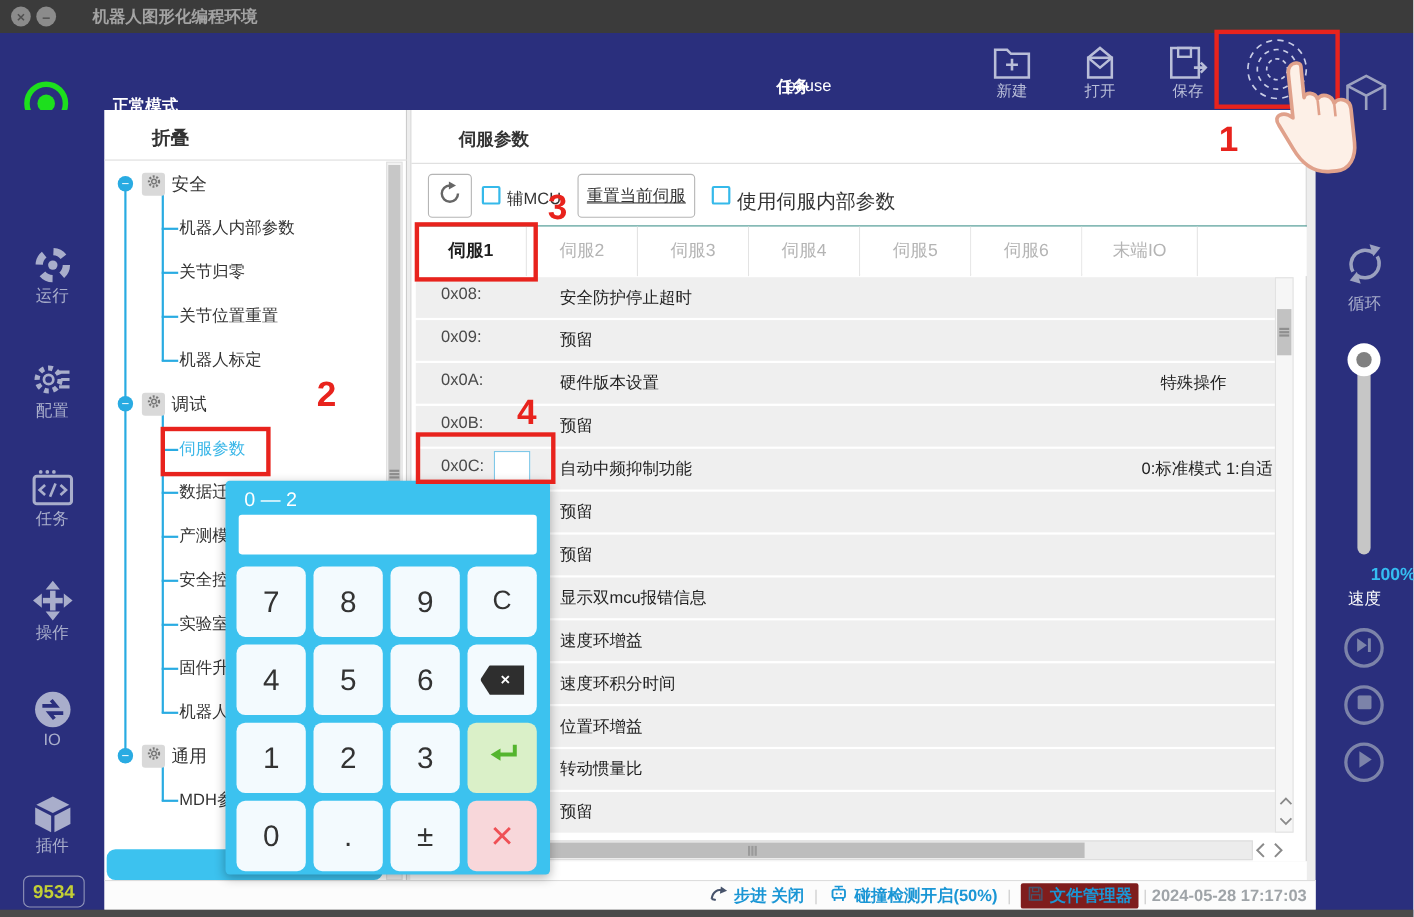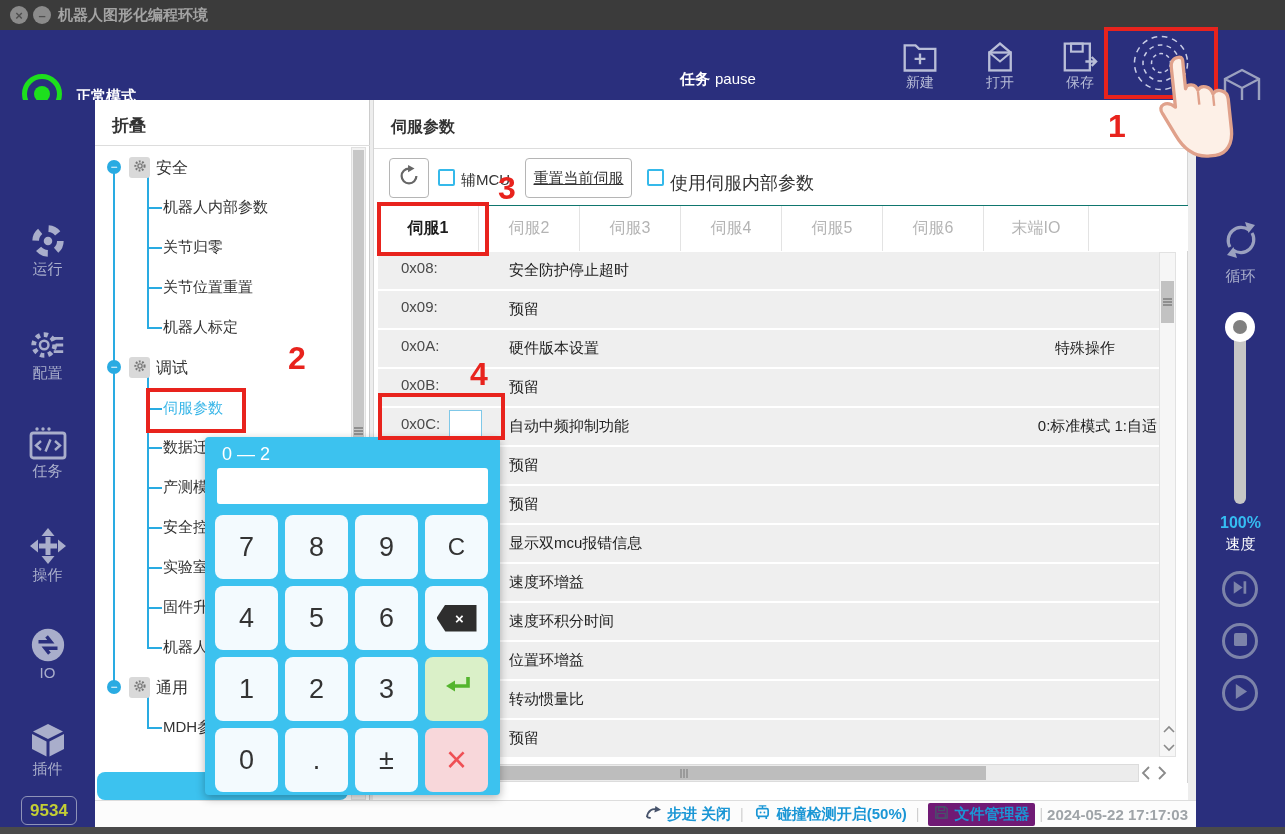--- a/index.html
+++ b/index.html
@@ -5,21 +5,21 @@
   * { margin:0; padding:0; box-sizing:border-box; }
   html,body { width:1285px; height:834px; }
   body { font-family:"Liberation Sans","DejaVu Sans",sans-serif; position:relative; background:#ededed; overflow:hidden; }
   .abs { position:absolute; }
   .navy { background:#2a2f7d; }
   .white-panel { background:#ffffff; }
   .ic { color:#a9aecb; display:flex; align-items:center; justify-content:center; }
   .nav-label { width:100%; text-align:center; color:#a9aecb; font-size:15px; }
   .topbtn-label { text-align:center; color:#b9bed8; font-size:14px; }
   .tb-text { color:#ffffff; font-size:15px; }
-  .bold { font-weight:bold; }
+  .bold { font-weight:bold;margin-left:26px; }
   .tree-line { background:#29abe2; position:absolute; }
   .minus-circle { position:absolute; width:14px; height:14px; border-radius:50%; background:#29abe2; color:#fff; display:flex; align-items:center; justify-content:center; font-size:12px; line-height:1; }
   .gear-box { position:absolute; width:21px; height:21px; background:#d9d9d9; border-radius:3px; color:#777; display:flex; align-items:center; justify-content:center; }
   .tree-label { position:absolute; font-size:16px; color:#333; white-space:nowrap; }
   .tree-child { position:absolute; font-size:15px; color:#333; white-space:nowrap; }
   .red-box { position:absolute; border:4px solid #e8231d; z-index:9; }
   .red-num { position:absolute; color:#e8231d; font-size:32px; font-weight:bold; z-index:9; }
   .tab { height:45px; width:101px; display:flex; align-items:center; justify-content:center; font-size:16px; color:#b4b4b4; border-right:1px solid #e3e3e3; background:#fff; }
   .tab.active { color:#1d1d1d; font-weight:bold; }
   .trow { position:relative; height:37px; background:#efefef; }
@@ -463,30 +463,30 @@
     <span style="color:#1a96d5;"><svg width="19" height="17" viewBox="0 0 20 18">
           <rect x="4" y="5" width="12" height="8" rx="1.5" fill="none" stroke="currentColor" stroke-width="1.8"></rect>
           <path d="M10 5 V2 m-4 0 h8" stroke="currentColor" stroke-width="1.5"></path>
           <circle cx="8" cy="9" r="1" fill="currentColor"></circle>
           <circle cx="12" cy="9" r="1" fill="currentColor"></circle>
           <path d="M6 13 v3 m8 -3 v3" stroke="currentColor" stroke-width="1.8"></path>
         </svg></span>
     <span>碰撞检测开启(50%)</span>
   </div>
   <span class="sb-sep">|</span>
-  <div class="sb-item" style="background:#701a75;padding:2px 6px;border-radius:2px;">
+  <div class="sb-item" style="background:#7f1d1d;padding:2px 6px;border-radius:2px;">
     <span style="color:#47536b;"><svg width="15" height="15" viewBox="0 0 16 16">
           <path d="M2 2 h10 l2 2 v10 h-12 z" fill="none" stroke="currentColor" stroke-width="1.5"></path>
           <rect x="5" y="2" width="6" height="4" fill="none" stroke="currentColor" stroke-width="1.3"></rect>
           <rect x="4" y="9" width="8" height="5" fill="none" stroke="currentColor" stroke-width="1.3"></rect>
         </svg></span>
     <span>文件管理器</span>
   </div>
   <span class="sb-sep" style="margin:0 4px;">|</span>
-  <span style="color:#9fa4a8;font-size:15px;font-weight:bold;padding-right:4px;">2024-05-22 17:17:03</span>
+  <span style="color:#9fa4a8;font-size:15px;font-weight:bold;padding-right:4px;">2024-05-28 17:17:03</span>
 </div>
 
 <div class="abs" style="left:0;top:827px;width:1285px;height:7px;background:#4a4a4a;"></div>
 
 <div class="red-box" style="left:1104px;top:27px;width:114px;height:72px;"></div>
 <div class="red-num" style="left:1108px;top:108px;">1</div>
 
 <div class="red-box" style="left:146px;top:388px;width:100px;height:45px;"></div>
 <div class="red-num" style="left:288px;top:340px;">2</div>
 

